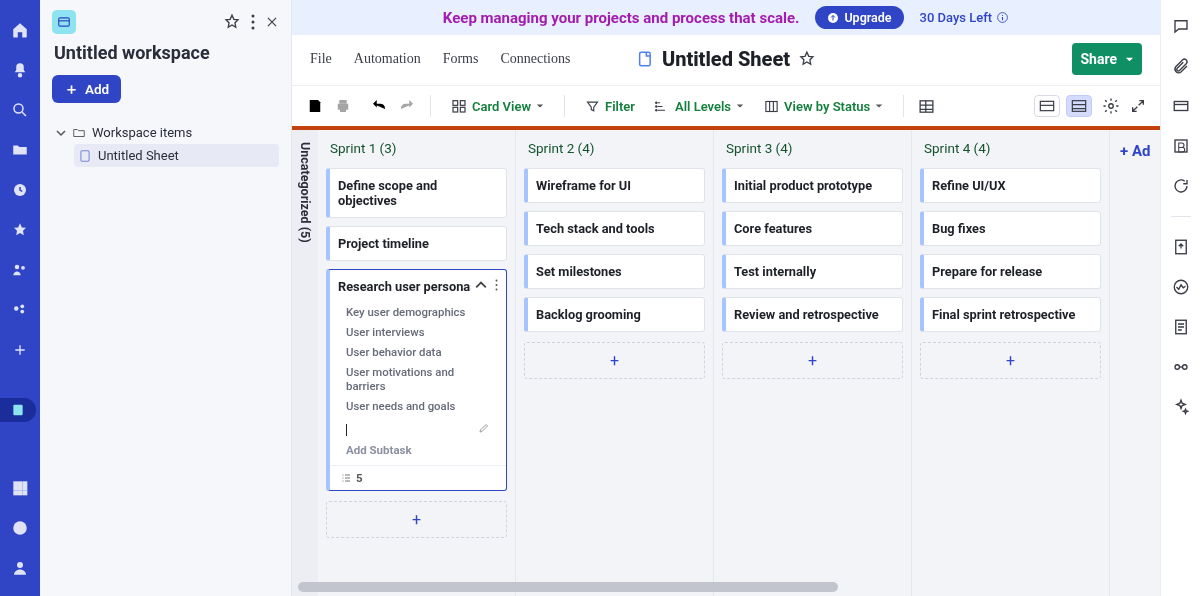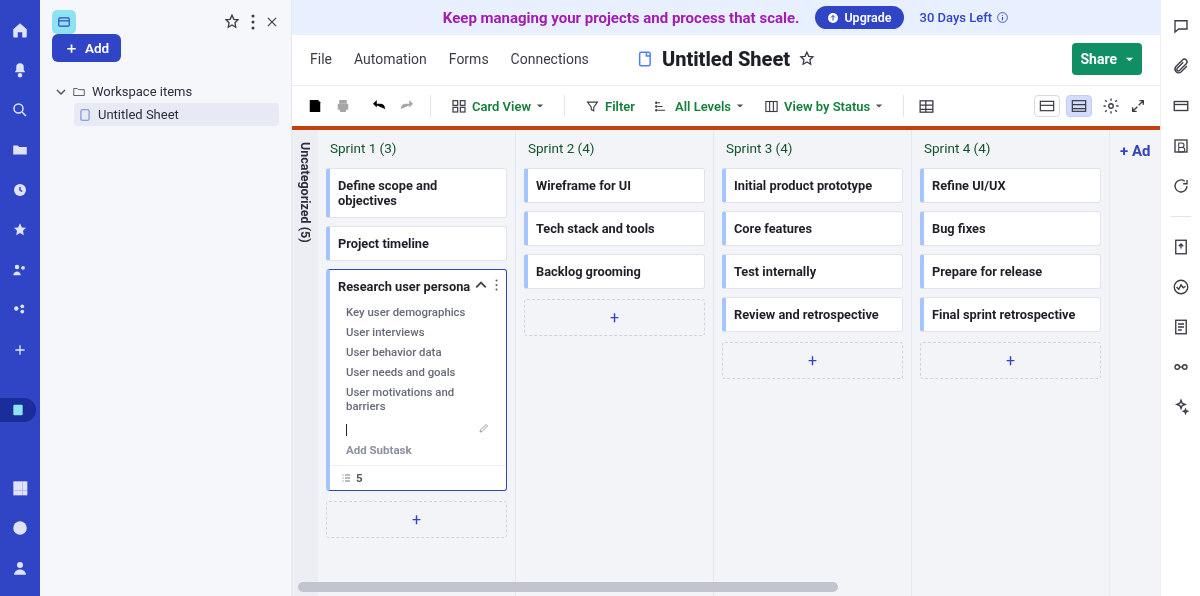--- a/index.html
+++ b/index.html
@@ -24,21 +24,21 @@
   .tree-row.selected { background:#e7eaf5; }
   .caret { width:10px; height:10px; }
   
   .main { flex:1; display:flex; flex-direction:column; overflow:hidden; }
   .banner { background:#e8efff; display:flex; align-items:center; justify-content:center; gap:16px; padding:6px 10px; font-size:14px; }
   .banner-text { color:#a21caf; font-weight:700; font-size:15px; }
   .upgrade-btn { background:#2f45c5; color:#fff; border:none; border-radius:14px; padding:4px 12px; font-size:12.5px; font-weight:600; display:inline-flex; align-items:center; gap:5px; cursor:pointer; }
   .days-left { color:#2f45c5; font-size:13px; font-weight:500; display:inline-flex; align-items:center; gap:4px;}
   .menubar { display:flex; align-items:center; padding:8px 18px 10px; border-bottom:1px solid #eceef4; justify-content:space-between; }
   .menubar-left { display:flex; gap:22px; color:#3a3c46; font-size:14px; }
-  .menubar-left span { cursor:pointer; }
+  .menubar-left span { cursor:pointer;font-family:Liberation Serif, serif; }
   .menubar-center { display:flex; align-items:center; gap:8px; position:absolute; left:50%; transform:translateX(-50%); }
   .sheet-title { font-size:20px; font-weight:800; color:#1e2028; }
   .sheet-icon { width:18px; height:22px; }
   .share-btn { background:#0f8f63; color:#fff; border:none; border-radius:4px; padding:8px 8px; font-size:14px; font-weight:700; display:inline-flex; align-items:center; gap:8px; cursor:pointer; }
   .toolbar { display:flex; align-items:center; padding:8px 14px; border-bottom:4px solid #c2410c; gap:8px; color:#15803d; font-size:13px; }
   .toolbar .group { display:flex; align-items:center; gap:10px; }
   .toolbar .sep { width:1px; height:22px; background:#e2e4ec; margin:0 6px; }
   .tool-btn { display:inline-flex; align-items:center; gap:5px; padding:4px 6px; border-radius:4px; cursor:pointer; font-weight:600; }
   .tool-btn svg { stroke:#3a3c46; fill:none; stroke-width:1.8; }
   .toolbar-right { margin-left:auto; display:flex; gap:6px; align-items:center; }
@@ -183,20 +183,21 @@
             <circle cx="2" cy="14" r="1.5" fill="#3a3c46"></circle>
           </svg>
         </span>
       <span class="icon-btn">
           <svg width="14" height="14" viewBox="0 0 24 24" stroke="#3a3c46" stroke-width="2">
             <path d="M5 5l14 14M19 5L5 19"></path>
           </svg>
         </span>
     </div>
   </div>
+  <div class="ws-title">Untitled workspace</div>
   <div>
     <button class="add-btn">
       <span class="plus">＋</span>
       <span>Add</span>
     </button>
   </div>
   <div class="tree">
     <div class="tree-row">
       <svg class="caret" viewBox="0 0 10 10">
           <path d="M1 3l4 4 4-4" fill="none" stroke="#555" stroke-width="1.5"></path>
@@ -386,22 +387,22 @@
               <span style="margin-left:4px;"><svg width="3" height="12" viewBox="0 0 4 16">
                   <circle cx="2" cy="2" r="1.3" fill="#555"></circle>
                   <circle cx="2" cy="8" r="1.3" fill="#555"></circle>
                   <circle cx="2" cy="14" r="1.3" fill="#555"></circle>
                 </svg></span>
             </div>
             <div class="subtasks">
               <div class="subtask">Key user demographics</div>
               <div class="subtask">User interviews</div>
               <div class="subtask">User behavior data</div>
+              <div class="subtask">User motivations and barriers</div>
               <div class="subtask">User needs and goals</div>
-              <div class="subtask">User motivations and barriers</div>
             </div>
             <div class="input-row">
               <span class="cursor-line"></span>
               <span class="pencil"><svg width="12" height="12" viewBox="0 0 24 24" stroke="#999" stroke-width="2" fill="none">
                   <path d="M4 20l4-1 11-11-3-3L5 16z"></path>
                 </svg></span>
             </div>
             <div class="add-subtask">Add Subtask</div>
             <div class="card-foot">
               <svg width="12" height="12" viewBox="0 0 24 24" stroke="#666" stroke-width="1.8" fill="none">
@@ -409,20 +410,21 @@
               </svg>
               <span>5</span>
             </div>
           </div>
           <div class="add-card">+</div>
         </div>
         <div class="column">
           <div class="col-header">Sprint 2 (4)</div>
           <div class="card">Wireframe for UI</div>
           <div class="card">Tech stack and tools</div>
+          <div class="card">Set milestones</div>
           <div class="card">Backlog grooming</div>
           <div class="add-card">+</div>
         </div>
         <div class="column">
           <div class="col-header">Sprint 3 (4)</div>
           <div class="card">Initial product prototype</div>
           <div class="card">Core features</div>
           <div class="card">Test internally</div>
           <div class="card">Review and retrospective</div>
           <div class="add-card">+</div>

